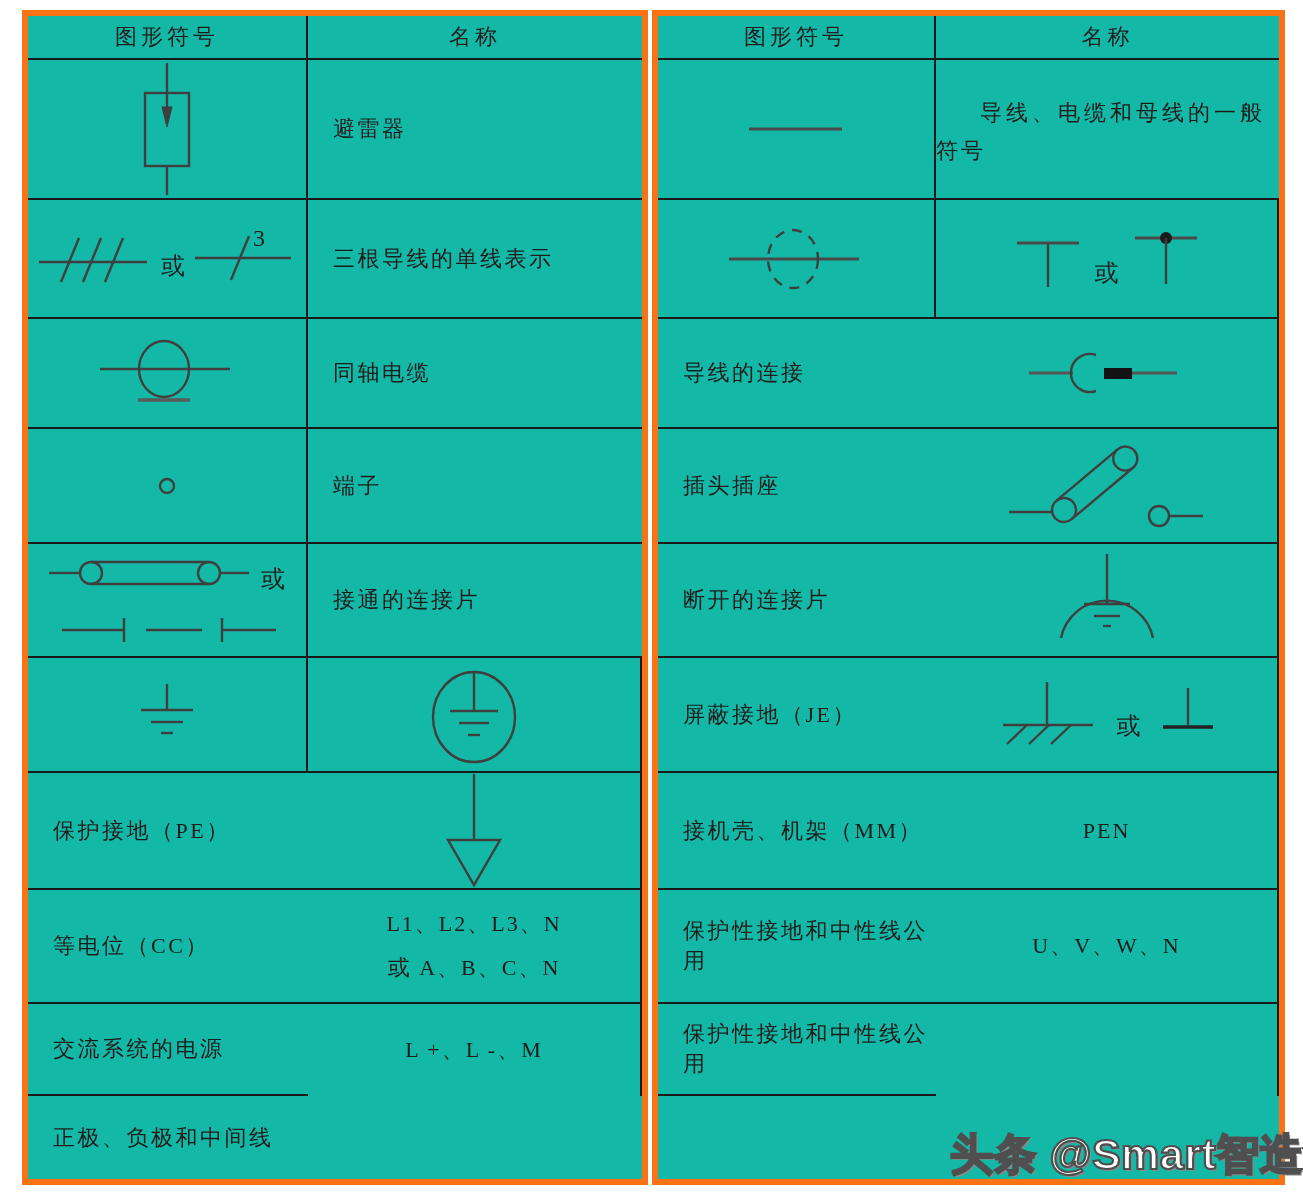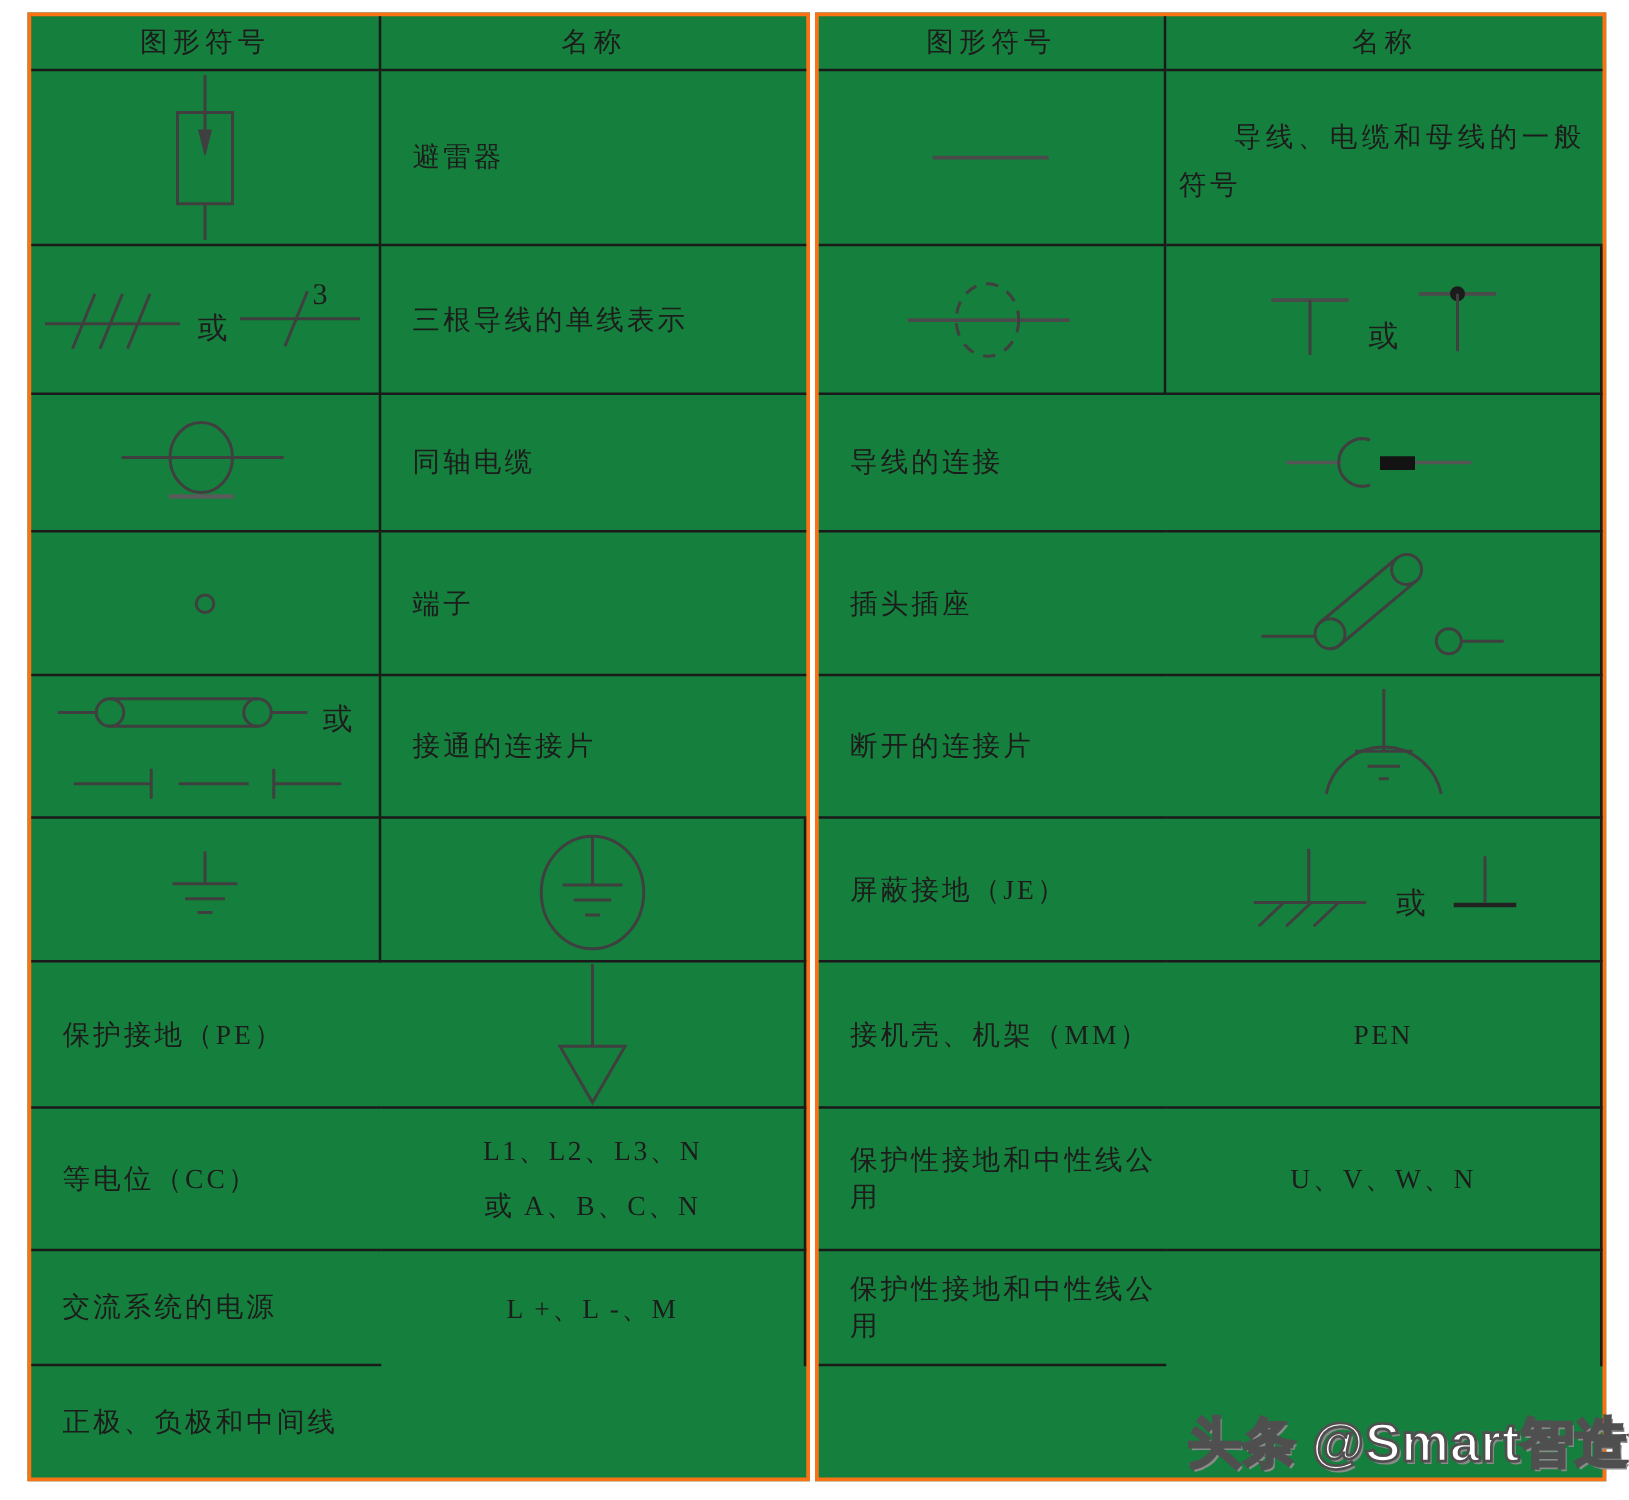--- a/index.html
+++ b/index.html
@@ -1,30 +1,30 @@
 <!DOCTYPE html>
 <html><head>
 <meta charset="utf-8">
 <style>
   html,body{margin:0;padding:0;width:1303px;height:1200px;background:#ffffff;overflow:hidden;}
   body{position:relative;font-family:"Liberation Serif","DejaVu Serif",serif;color:#1c1c1c;}
 
-  .tbl{position:absolute;top:10px;height:1175px;border:3px solid #f97316;box-sizing:border-box;
-       display:grid;grid-template-rows:44px 140px 119px 110px 115px 114px 115px 117px 114px 92px auto;background:#15803d;}
+  .tbl{position:absolute;top:10px;height:1175px;border:6px solid #f97316;box-sizing:border-box;
+       display:grid;grid-template-rows:44px 140px 119px 110px 115px 114px 115px 117px 114px 92px auto;background:#14b8a6;}
   #table-left{left:22px;width:626px;grid-template-columns:280px 1fr;}
   #table-right{left:652px;width:633px;grid-template-columns:278px 1fr;}
 
   .cell{border-right:2px solid #1a1a1a;border-bottom:2px solid #1a1a1a;box-sizing:border-box;
         display:flex;align-items:center;justify-content:center;position:relative;}
   .nc{justify-content:flex-start;padding-left:25px;font-size:22px;letter-spacing:2.5px;}
   .last-col{border-right:none;}
   .last-row{border-bottom:none;}
   .hdr{font-size:22px;letter-spacing:4px;justify-content:center;padding-left:0;}
 
-  .nc-block{display:block;padding:34px 14px 0 10px;text-indent:2em;text-align:justify;
+  .nc-block{display:block;padding:34px 14px 0 0;text-indent:2em;text-align:justify;
             letter-spacing:3px;line-height:1.72;font-size:22px;}
 
   .sym-col{display:flex;flex-direction:column;align-items:center;justify-content:center;gap:24px;}
   .sym-row{display:flex;align-items:center;justify-content:center;}
   .or{font-size:24px;color:#1e1e1e;line-height:1;}
   .sym-text{font-size:22px;letter-spacing:2px;text-align:center;line-height:2.0;}
 
   svg.sym line, svg.sym rect, svg.sym circle, svg.sym ellipse, svg.sym path, svg.sym polygon{
       stroke:#3f3f3f;stroke-width:2.4;fill:none;stroke-linecap:butt;}
   svg.sym text{stroke:none;fill:#1c1c1c;font-family:"Liberation Serif",serif;}

